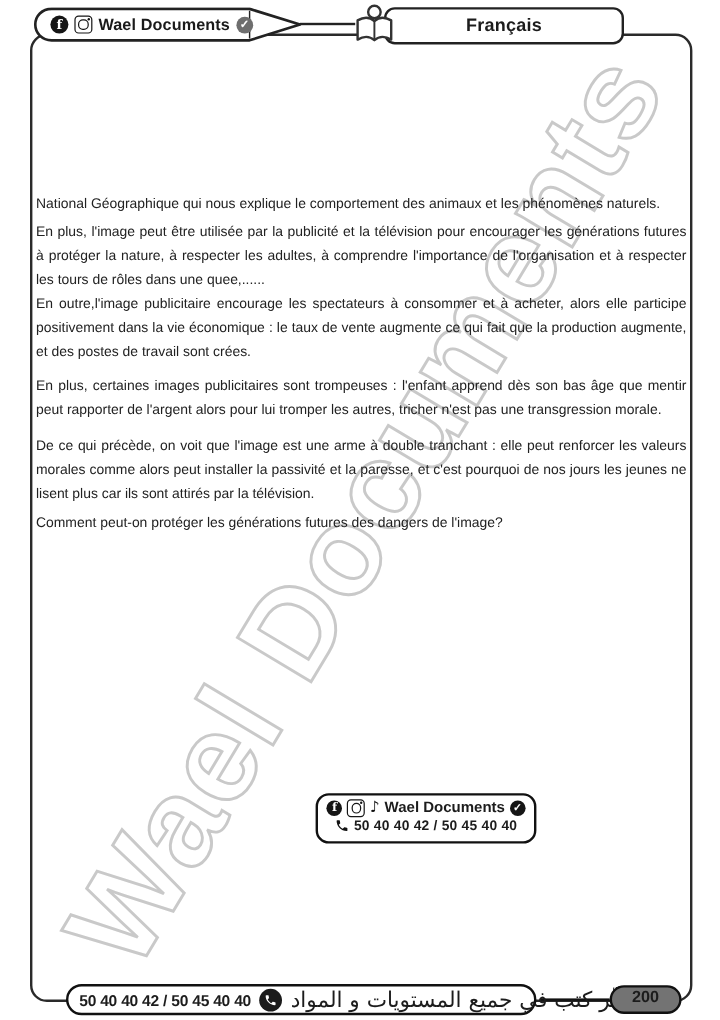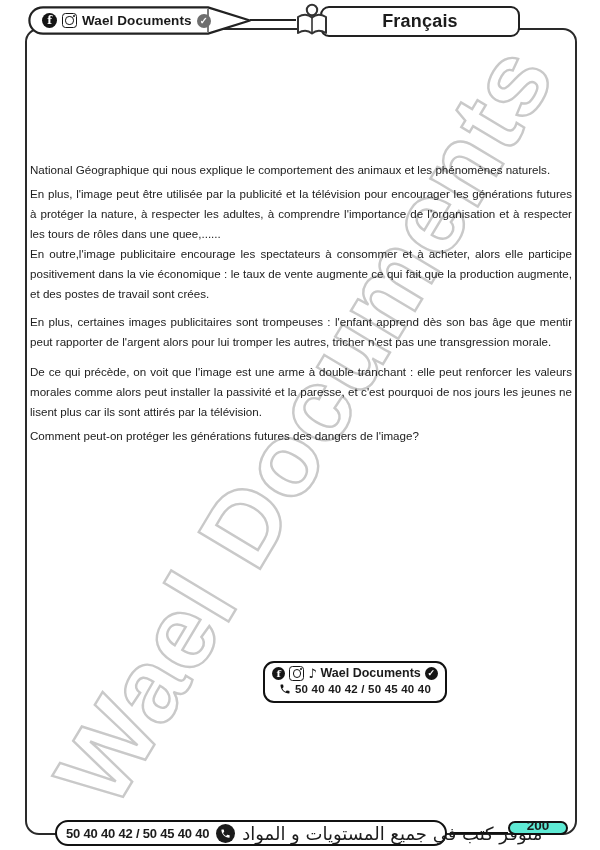--- a/index.html
+++ b/index.html
@@ -24,21 +24,21 @@
   .ig-icon::before{content:"";position:absolute;left:2.4px;top:2.4px;right:2.4px;bottom:2.4px;
                    border:1.4px solid #151515;border-radius:50%;}
   .ig-icon::after{content:"";position:absolute;right:1px;top:1px;width:2px;height:2px;background:#151515;border-radius:50%;}
   .vcheck{width:14px;height:14px;border-radius:50%;background:#6e6e6e;color:#fff;
           display:inline-flex;align-items:center;justify-content:center;font-size:9.5px;font-weight:700;line-height:1;}
   .vcheck.dark{background:#151515;width:13px;height:13px;font-size:9px;}
   .connector{position:absolute;left:250px;top:19px;width:46px;height:2.2px;background:#222;z-index:4;}
   .reader-icon{position:absolute;left:293px;top:2px;z-index:6;}
   .subject-box{position:absolute;left:320px;top:6px;width:196px;height:27px;background:#fff;
                border:2.2px solid #222;border-radius:9px;display:flex;align-items:center;justify-content:center;z-index:5;}
-  .subject-box span{font-size:18px;font-weight:700;letter-spacing:.2px;}
+  .subject-box span{font-size:15px;font-weight:700;letter-spacing:.2px;}
   
   .body-text{position:absolute;left:30px;right:28px;top:160px;z-index:3;}
   .body-text p{margin:0;font-size:11.6px;line-height:20px;text-align:justify;color:#212121;}
   .p1{margin-bottom:4px!important;}
   .p2{margin-bottom:0!important;}
   .p3{margin-bottom:8px!important;}
   .p4{margin-bottom:2px!important;}
   .p5{margin-bottom:0!important;}
   .p6{margin-bottom:10px!important;}
   .p7{margin-bottom:14px!important;}
@@ -55,22 +55,22 @@
   
   .footer-pill{position:absolute;left:55px;top:820px;width:392px;height:26px;background:#fff;
                border:2.2px solid #111;border-radius:14px;display:flex;align-items:center;
                padding:0 9px;gap:7px;z-index:5;box-sizing:border-box;}
   .f-nums{font-size:13px;font-weight:800;letter-spacing:-.2px;white-space:nowrap;}
   .f-phone-circle{width:19px;height:19px;border-radius:50%;background:#1b1b1b;display:inline-flex;
                   align-items:center;justify-content:center;flex:none;}
   .f-arabic{font-size:18px;font-weight:400;font-family:"DejaVu Sans",sans-serif;white-space:nowrap;
             direction:rtl;flex:1;text-align:center;}
   .footer-line{position:absolute;left:450px;top:832px;width:58px;height:2.2px;background:#111;z-index:4;}
-  .page-pill{position:absolute;left:508px;top:821px;width:60px;height:14px;background:#5eead4;
-             border:2.2px solid #111;border-radius:12px;display:flex;align-items:flex-end;
+  .page-pill{position:absolute;left:508px;top:821px;width:60px;height:24px;background:#737373;
+             border:2.2px solid #111;border-radius:12px;display:flex;align-items:flex-start;
              justify-content:center;z-index:5;box-sizing:border-box;}
   .page-pill span{font-size:13.5px;font-weight:800;}
 </style>
 </head>
 <body>
 
 <div class="page">
 
   <div class="frame"></div>
 

